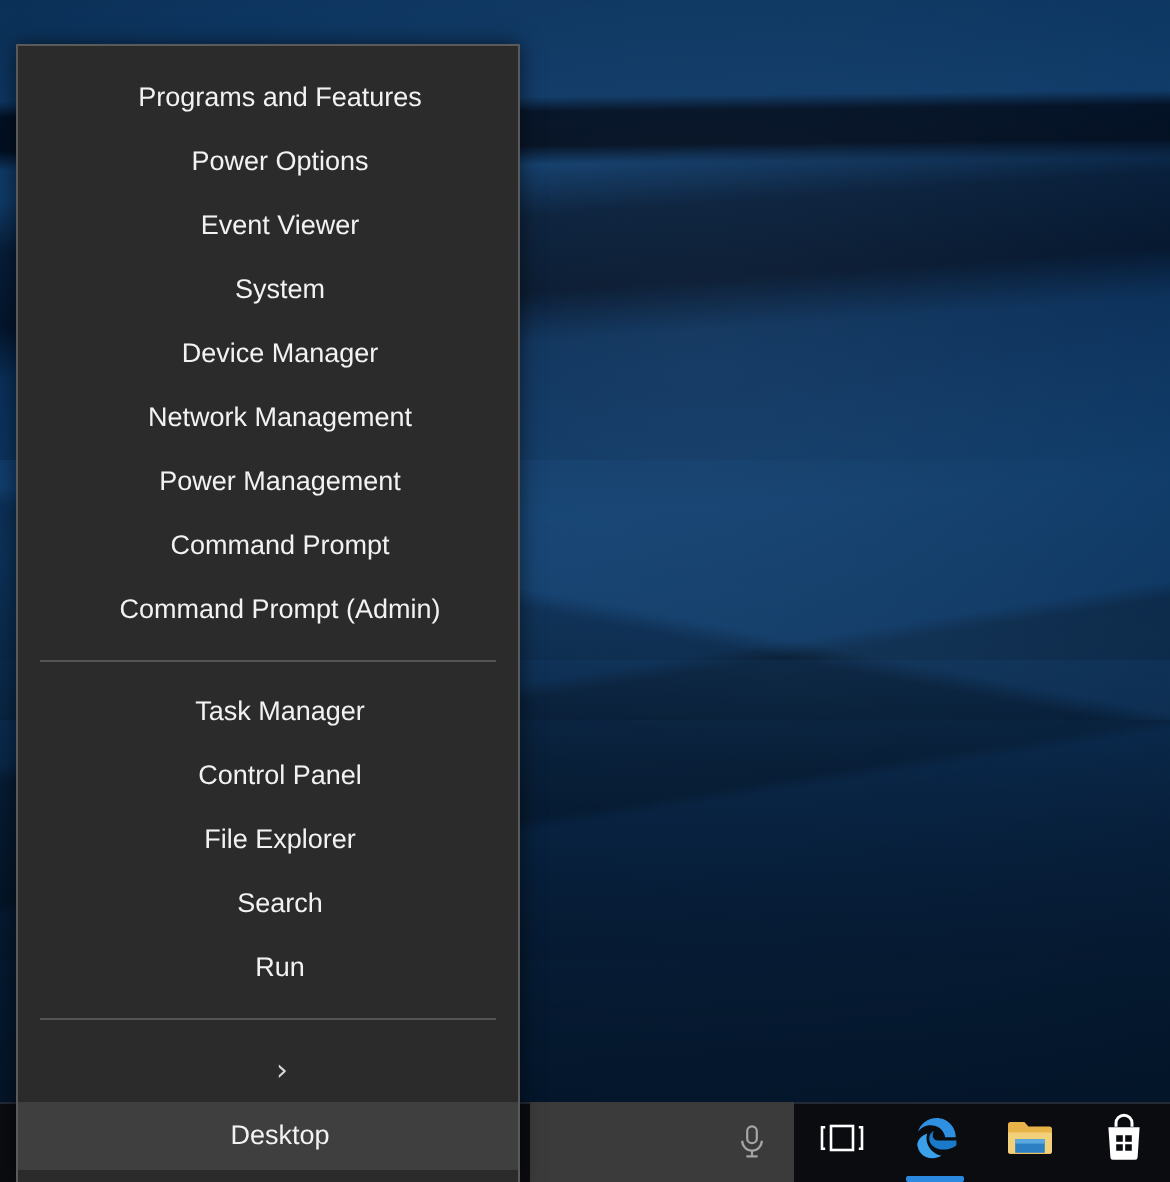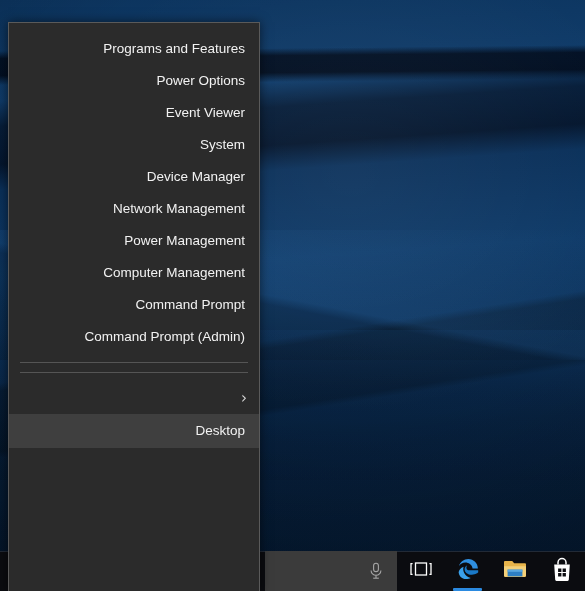--- a/index.html
+++ b/index.html
@@ -143,21 +143,21 @@
   .menu-item {
     height: 32px;
     line-height: 32px;
     padding-left: 26px;
     padding-right: 14px;
     color: #f2f2f2;
     font-size: 13.5px;
     white-space: nowrap;
     display: flex;
     align-items: center;
-    justify-content: flex-end;
+    justify-content: center;
     box-sizing: border-box;
   }
   .menu-item .lbl { display: block; }
   .menu-item.highlight {
     background: #3f3f3f;
   }
   .menu-sep {
     height: 1px;
     background: #555555;
     margin: 9px 11px 9px 11px;
@@ -266,32 +266,46 @@
       <div class="menu-item">
         <span class="lbl">Device Manager</span>
       </div>
       <div class="menu-item">
         <span class="lbl">Network Management</span>
       </div>
       <div class="menu-item">
         <span class="lbl">Power Management</span>
       </div>
       <div class="menu-item">
-        <span class="lbl">Computer Management</span>
-      </div>
-      <div class="menu-item">
         <span class="lbl">Command Prompt</span>
       </div>
       <div class="menu-item">
         <span class="lbl">Command Prompt (Admin)</span>
       </div>
     </div>
 
     <div class="menu-sep"></div>
 
+    <div>
+      <div class="menu-item">
+        <span class="lbl">Task Manager</span>
+      </div>
+      <div class="menu-item">
+        <span class="lbl">Control Panel</span>
+      </div>
+      <div class="menu-item">
+        <span class="lbl">File Explorer</span>
+      </div>
+      <div class="menu-item">
+        <span class="lbl">Search</span>
+      </div>
+      <div class="menu-item">
+        <span class="lbl">Run</span>
+      </div>
+    </div>
 
     <div class="menu-sep"></div>
 
     <div>
       <div class="menu-item">
         <span class="chev">›</span>
       </div>
       <div class="menu-item last highlight">
         <span class="lbl">Desktop</span>
       </div>

